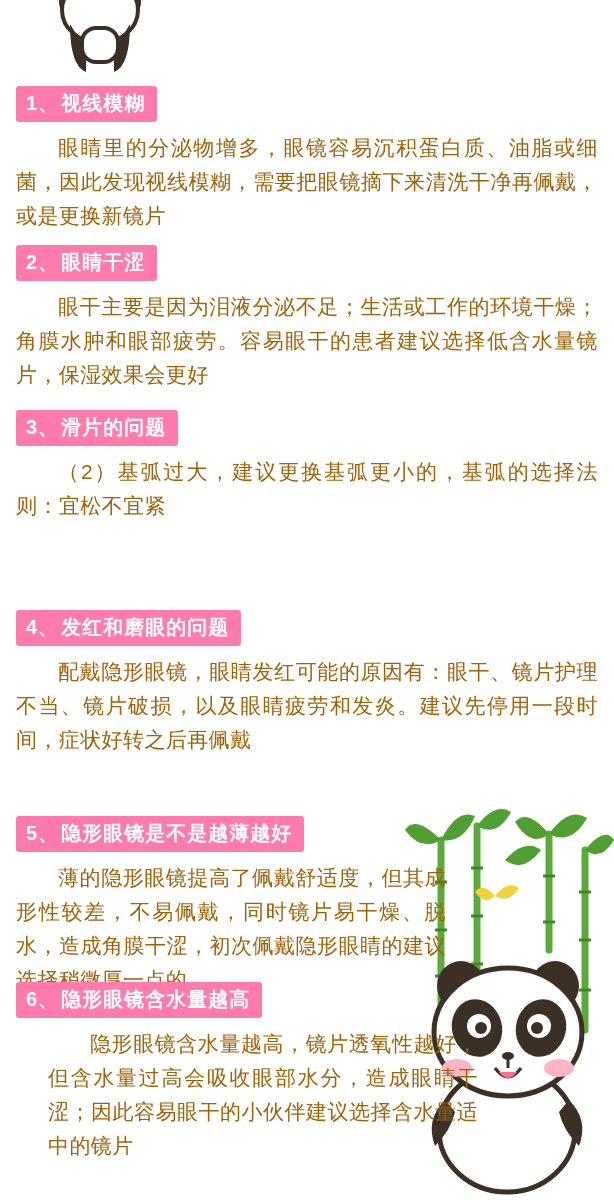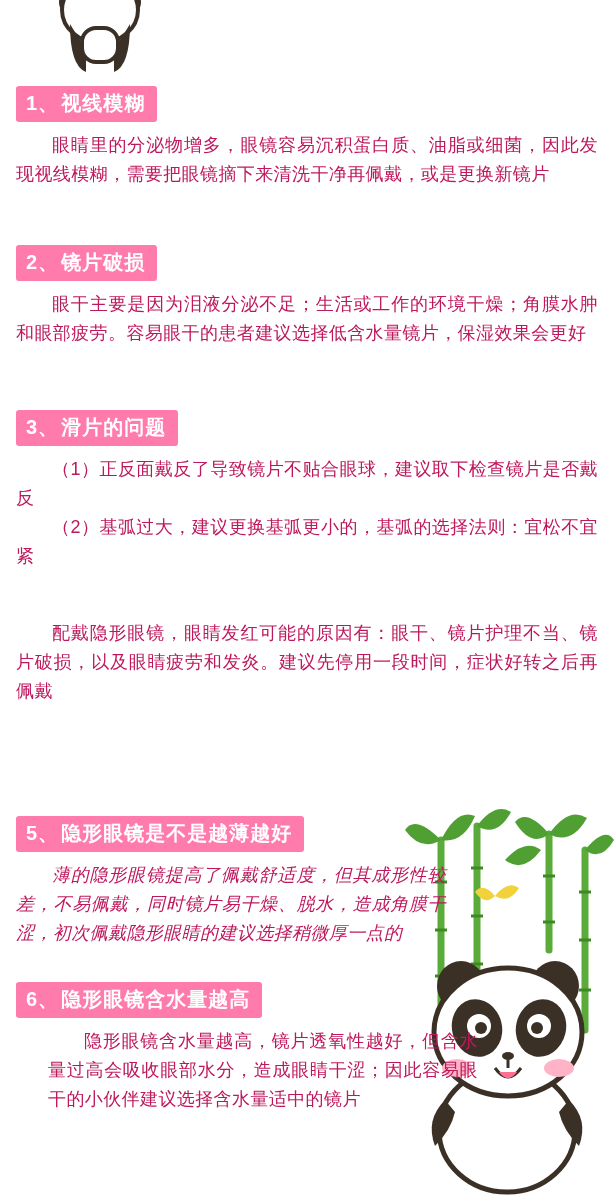--- a/index.html
+++ b/index.html
@@ -46,22 +46,22 @@
     line-height: 1;
     padding: 7px 12px 9px 10px;
     border-radius: 3px;
     letter-spacing: 1px;
     white-space: nowrap;
   }
   .heading .num {
     margin-right: 2px;
   }
   .body-text {
-    color: #be185d;
-    font-size: 18px;
+    color: #a16207;
+    font-size: 21px;
     line-height: 1.62;
     letter-spacing: 0.4px;
     margin: 9px 0 0 0;
     text-align: justify;
     word-break: break-all;
   }
   .body-text p {
     margin: 0;
   }
   .indent {
@@ -69,21 +69,21 @@
   }
 
   .sec1 { position: absolute; top: 86px;  left: 16px; right: 16px; }
   .sec2 { position: absolute; top: 245px; left: 16px; right: 16px; }
   .sec3 { position: absolute; top: 410px; left: 16px; right: 16px; }
   .sec4 { position: absolute; top: 610px; left: 16px; right: 16px; }
   .sec5 { position: absolute; top: 816px; left: 16px; right: 16px; }
   .sec6 { position: absolute; top: 982px; left: 16px; right: 16px; }
 
   .sec5 .body-text, .sec6 .body-text { padding-right: 0; }
-  .sec5 .body-text { width: 430px; font-style: italic; }
+  .sec5 .body-text { width: 430px; }
   .sec6 .body-text { width: 430px; margin-left: 32px; }
 
   
   .decor-bottom {
     position: absolute;
     right: 0px;
     bottom: 0px;
     width: 215px;
     height: 400px;
     z-index: 1;
@@ -108,35 +108,35 @@
   </svg>
 
   <div class="section sec1">
     <div class="heading"><span class="num">1、</span><span>视线模糊</span></div>
     <div class="body-text">
       <p class="indent">眼睛里的分泌物增多，眼镜容易沉积蛋白质、油脂或细菌，因此发现视线模糊，需要把眼镜摘下来清洗干净再佩戴，或是更换新镜片</p>
     </div>
   </div>
 
   <div class="section sec2">
-    <div class="heading"><span class="num">2、</span><span>镜片破损</span></div>
+    <div class="heading"><span class="num">2、</span><span>眼睛干涩</span></div>
     <div class="body-text">
       <p class="indent">眼干主要是因为泪液分泌不足；生活或工作的环境干燥；角膜水肿和眼部疲劳。容易眼干的患者建议选择低含水量镜片，保湿效果会更好</p>
     </div>
   </div>
 
   <div class="section sec3">
     <div class="heading"><span class="num">3、</span><span>滑片的问题</span></div>
     <div class="body-text">
-      <p class="indent">（1）正反面戴反了导致镜片不贴合眼球，建议取下检查镜片是否戴反</p>
       <p class="indent">（2）基弧过大，建议更换基弧更小的，基弧的选择法则：宜松不宜紧</p>
     </div>
   </div>
 
   <div class="section sec4">
+    <div class="heading"><span class="num">4、</span><span>发红和磨眼的问题</span></div>
     <div class="body-text">
       <p class="indent">配戴隐形眼镜，眼睛发红可能的原因有：眼干、镜片护理不当、镜片破损，以及眼睛疲劳和发炎。建议先停用一段时间，症状好转之后再佩戴</p>
     </div>
   </div>
 
   <div class="section sec5">
     <div class="heading"><span class="num">5、</span><span>隐形眼镜是不是越薄越好</span></div>
     <div class="body-text">
       <p class="indent">薄的隐形眼镜提高了佩戴舒适度，但其成形性较差，不易佩戴，同时镜片易干燥、脱水，造成角膜干涩，初次佩戴隐形眼睛的建议选择稍微厚一点的</p>
     </div>

